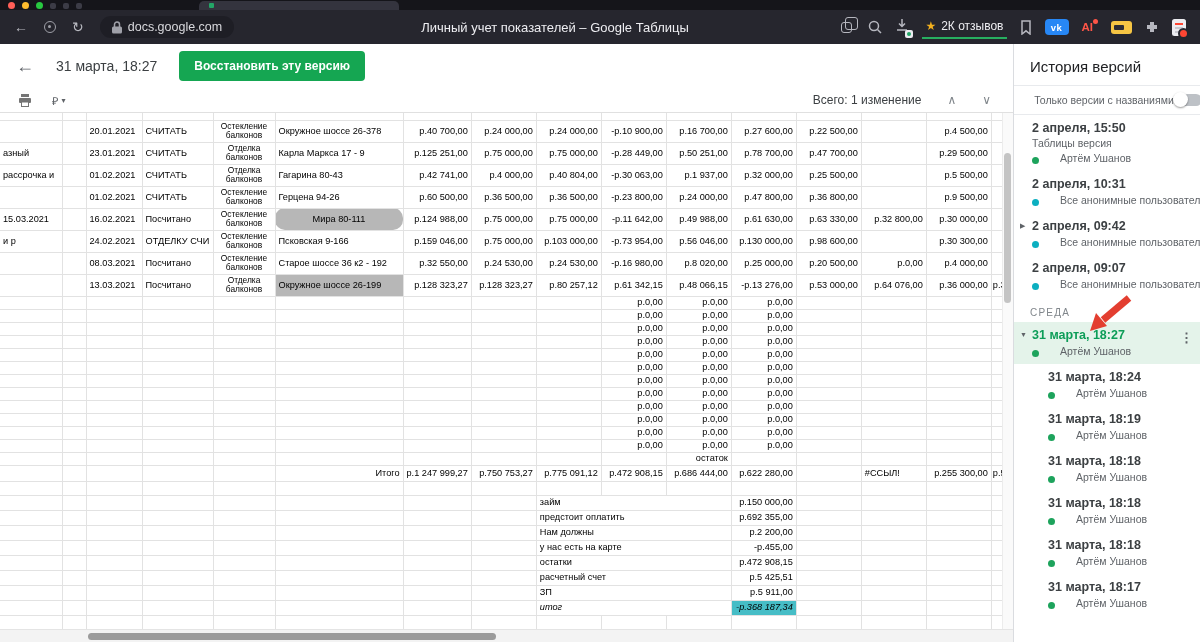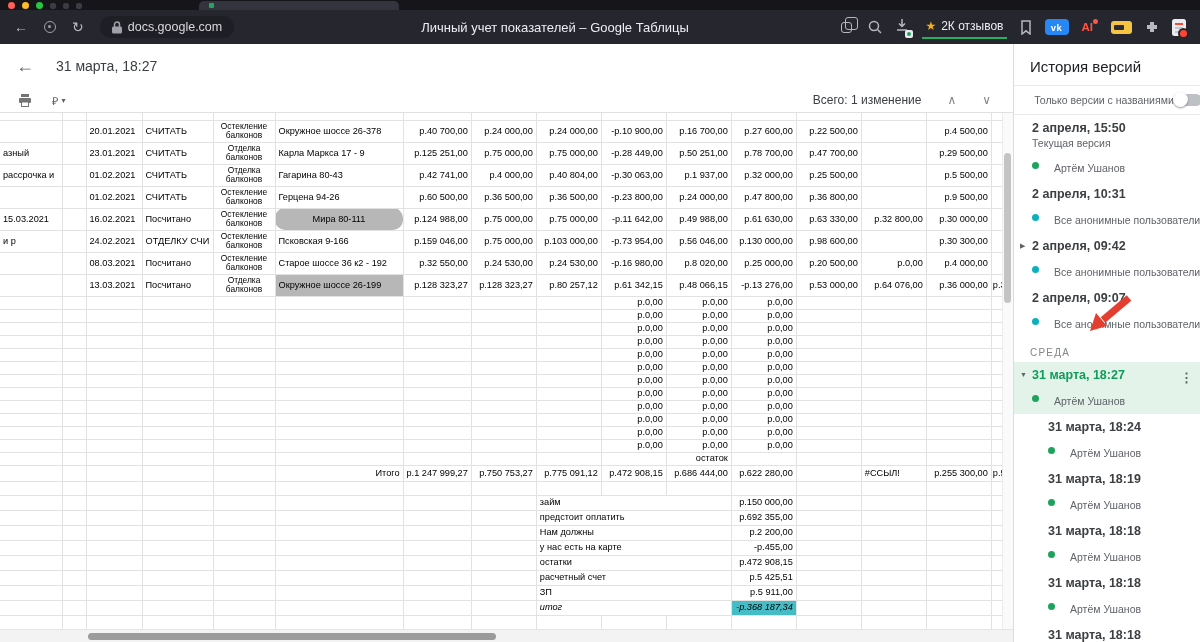--- a/index.html
+++ b/index.html
@@ -80,21 +80,21 @@
   .sb-title { font-size:15px; color:#202124; padding:14px 16px 10px; border-bottom:1px solid #e8eaed; }
   .sb-filter { display:flex; align-items:center; justify-content:center; padding:8px 0 8px 16px; border-bottom:1px solid #e8eaed; font-size:10.5px; color:#5f6368; }
   .toggle { flex:none; width:28px; height:12px; background:#bdc1c6; border-radius:7px; position:relative; margin-right:-6px; cursor:pointer; }
   .knob { position:absolute; left:-1px; top:-2px; width:15px; height:15px; background:#fff; border-radius:50%; box-shadow:0 1px 2px rgba(0,0,0,.4); }
   .v-entry { position:relative; padding:6px 14px 7px 18px; cursor:pointer; }
   .v-entry.indent { padding-left:34px; }
   .v-entry.selected { background:#e4f3ea; }
   .v-label { font-size:12.5px; font-weight:bold; color:#3c4043; line-height:14px; white-space:nowrap; }
   .selected .v-label { color:#0d9d58; }
   .v-note { font-size:10.5px; color:#5f6368; margin-top:2px; line-height:12px; }
-  .v-author { display:flex; align-items:flex-start; gap:15px; margin-top:13px; font-size:10.5px; color:#5f6368; line-height:12px; white-space:nowrap; }
+  .v-author { display:flex; align-items:flex-end; gap:21px; margin-top:3px; font-size:10.5px; color:#5f6368; line-height:12px; white-space:nowrap; }
   .v-dot { flex:none; width:7px; height:7px; border-radius:50%; }
   .v-arrow { position:absolute; left:6px; top:9px; font-size:7px; color:#5f6368; cursor:pointer; }
   .v-menu { position:absolute; right:7px; top:8px; font-size:13px; color:#5f6368; font-weight:bold; cursor:pointer; }
   .sb-weekday { font-size:10px; color:#80868b; letter-spacing:1.2px; padding:10px 16px 4px; }
 
   .annotation { position:absolute; left:1085px; top:292px; z-index:20; pointer-events:none; }
 </style>
 </head>
 <body>
 
@@ -156,20 +156,21 @@
       </span>
       <span class="doc"></span>
     </div>
   </div>
 </div>
 
 <div class="main">
   <div class="vh-header">
     <span class="back">←</span>
     <span class="vh-label">31 марта, 18:27</span>
+    <button class="restore">Восстановить эту версию</button>
   </div>
   <div class="vh-toolbar">
     <span class="tb-ic">
       <svg width="14" height="13" viewBox="0 0 14 13">
           <rect x="3" y="0" width="8" height="3" fill="#757575"></rect>
           <rect x="1" y="4" width="12" height="5" rx="1" fill="#757575"></rect>
           <rect x="3.5" y="8" width="7" height="4.5" fill="#fff" stroke="#757575"></rect>
         </svg>
     </span>
     <span class="tb-cur">
@@ -796,21 +797,21 @@
   <div class="sb-title">История версий</div>
   <div class="sb-filter">
     <span>Только версии с названиями</span>
     <span class="toggle">
         <span class="knob"></span>
       </span>
   </div>
   <div id="version-list">
       <div class="v-entry">
         <div class="v-label">2 апреля, 15:50</div>
-        <div class="v-note">Текущая версия</div>
+        <div class="v-note">Таблицы версия</div>
         <div class="v-author">
           <span class="v-dot" style="background: rgb(29, 163, 92);"></span>
           <span>Артём Ушанов</span>
         </div>
       </div>
       <div class="v-entry">
         <div class="v-label">2 апреля, 10:31</div>
         <div class="v-author">
           <span class="v-dot" style="background: rgb(12, 175, 192);"></span>
           <span>Все анонимные пользователи</span>

